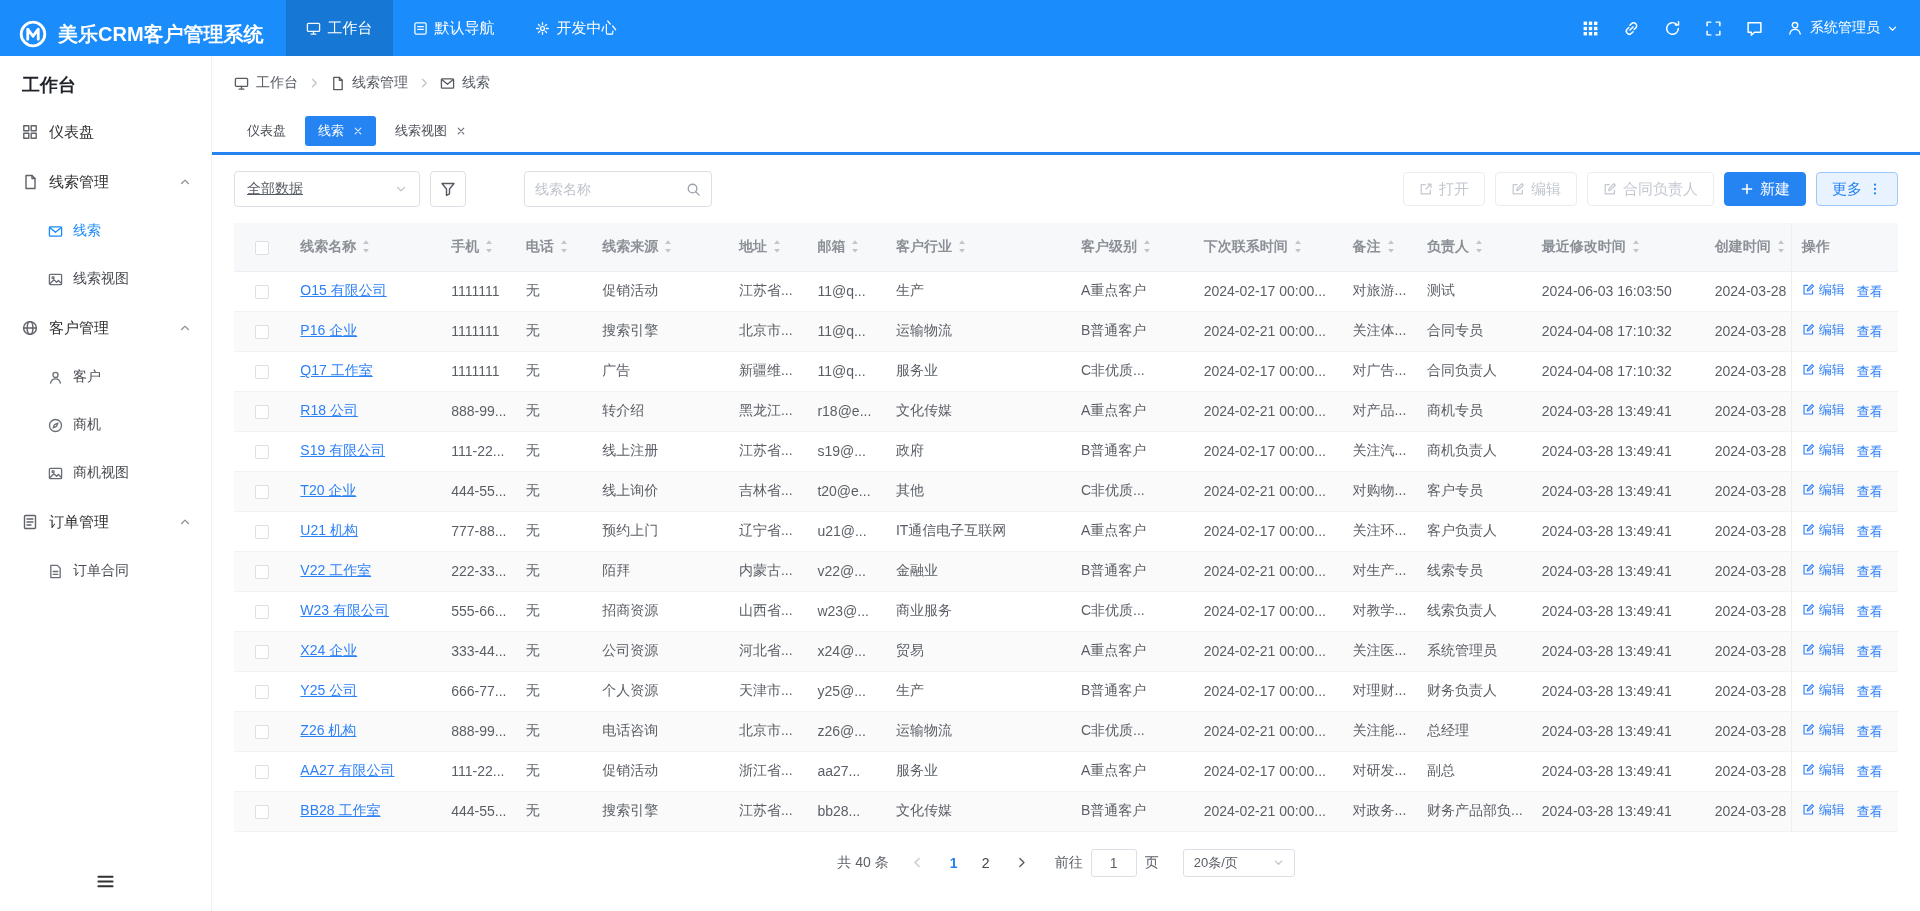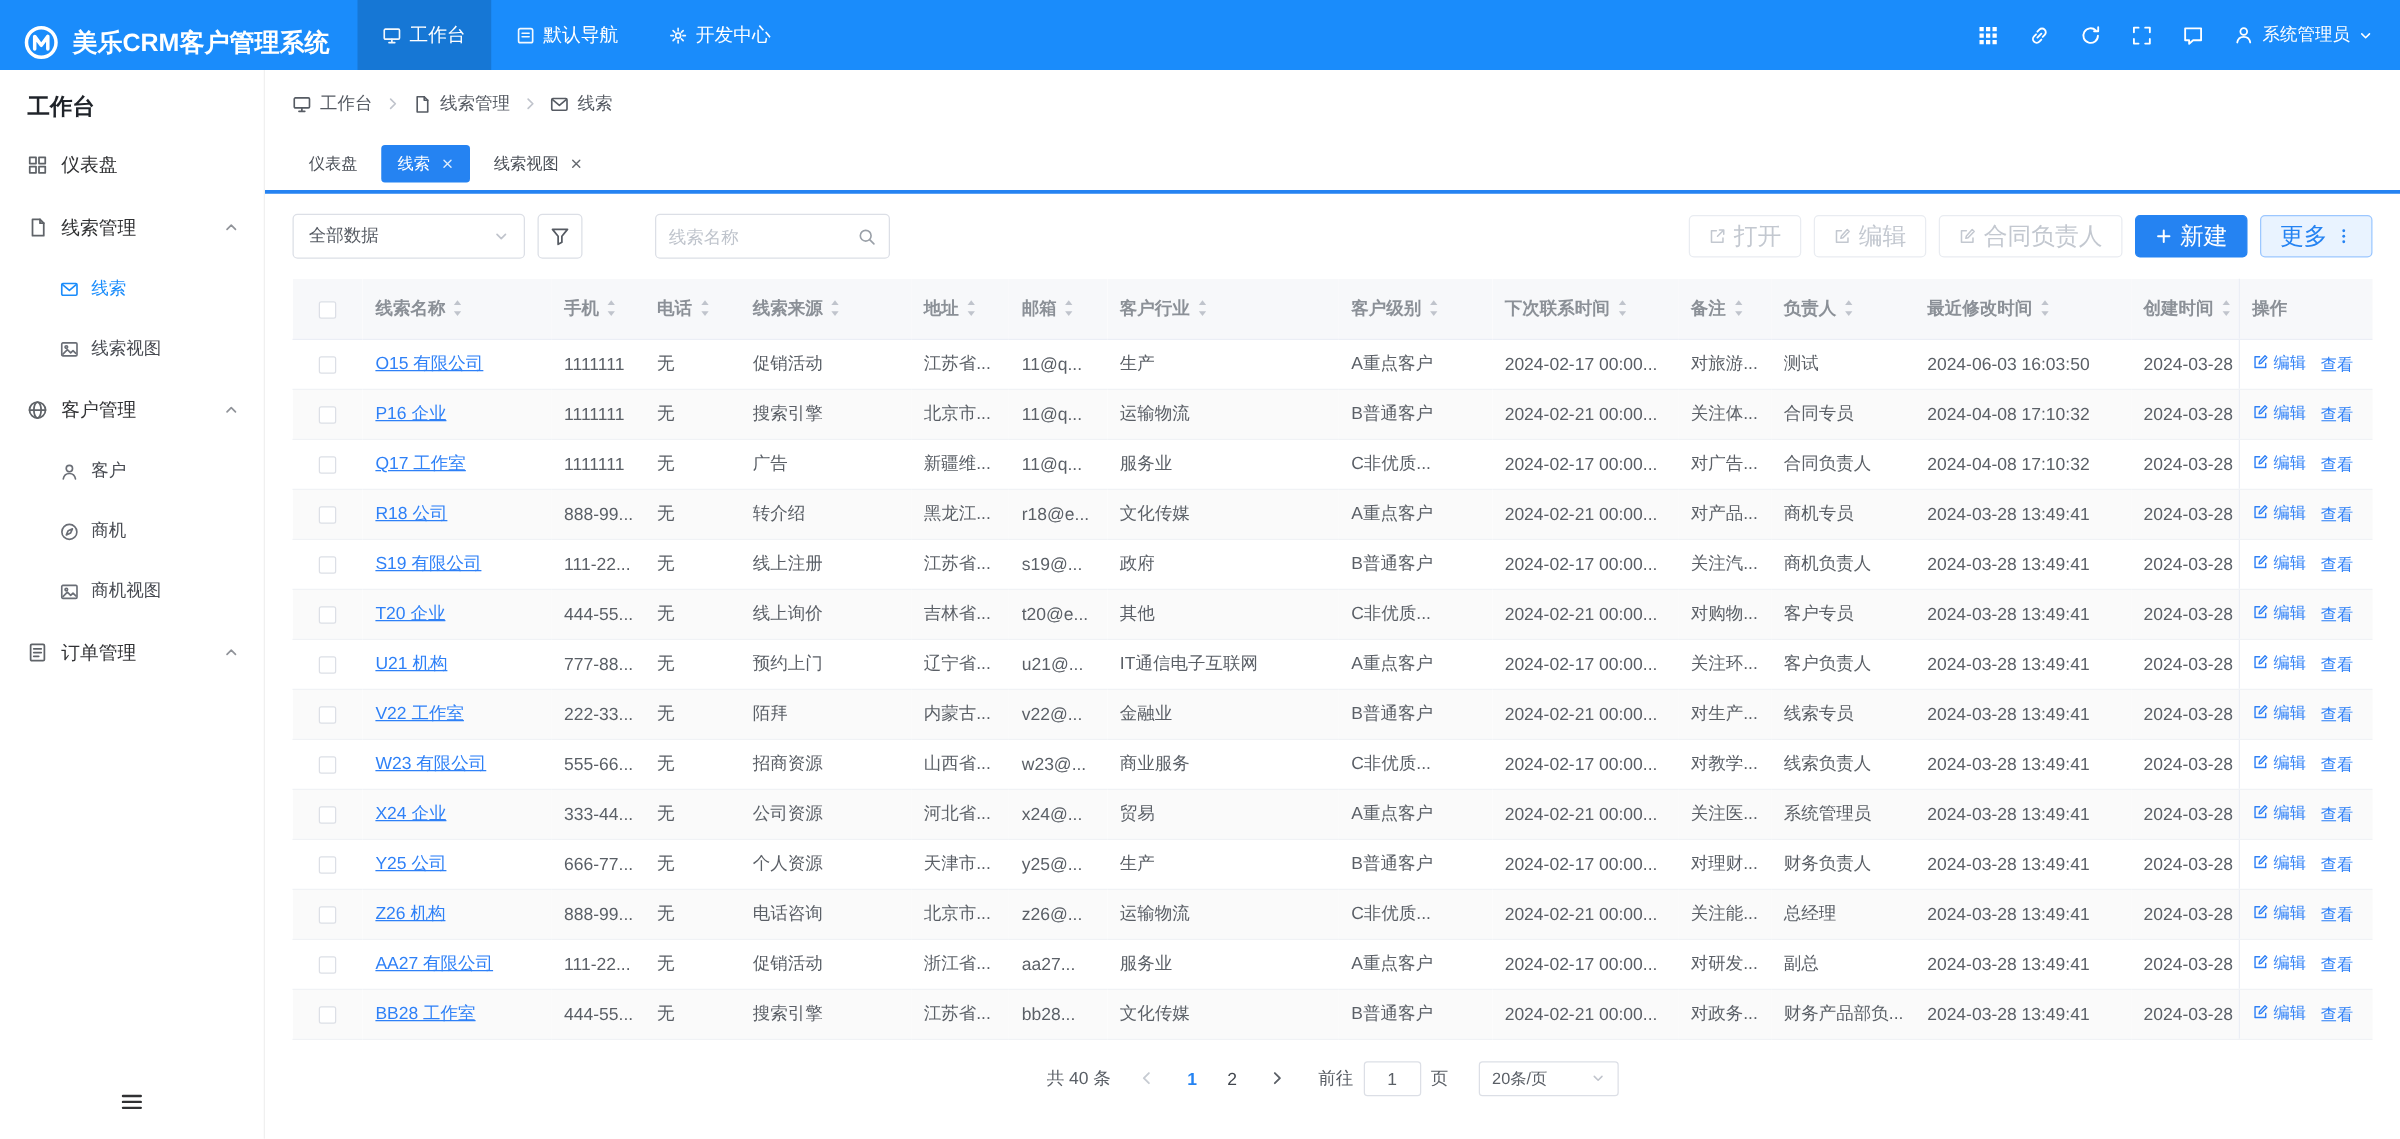--- a/index.html
+++ b/index.html
@@ -49,29 +49,29 @@
   .tabs-row { display:flex; gap:6px; margin-bottom:6px; }
   .tab { height:30px; display:inline-flex; align-items:center; gap:9px; padding:0 13px; font-size:13px; color:#4a4f57; border-radius:3px; cursor:pointer; }
   .tab.active { background:#2583f2; color:#fff; }
   .tab-close { font-size:10px; display:inline-flex; opacity:.85; cursor:pointer; }
 
   .content { flex:1; min-height:0; padding:16px 22px 0; display:flex; flex-direction:column; }
 
   
   .toolbar { display:flex; align-items:center; flex-shrink:0; margin-bottom:16px; }
   .select-box { width:186px; height:36px; border:1px solid #dcdfe6; border-radius:4px; display:flex; align-items:center; padding:0 12px; gap:8px; color:#565b63; cursor:pointer; background:#fff; }
-  .select-box .sel-text { flex:1; white-space:nowrap; overflow:hidden; }
+  .select-box .sel-text { flex:1; white-space:nowrap; overflow:hidden;text-decoration:underline; }
   .select-box .chev { color:#c0c4cc; font-size:12px; }
   .funnel-btn { width:36px; height:36px; border:1px solid #dcdfe6; border-radius:4px; display:flex; align-items:center; justify-content:center; color:#565b63; margin-left:10px; cursor:pointer; background:#fff; }
   .search-wrap { margin-left:58px; width:188px; height:36px; border:1px solid #dcdfe6; border-radius:4px; display:flex; align-items:center; padding:0 10px; background:#fff; }
   .search-wrap input { border:none; outline:none; flex:1; min-width:0; font-size:14px; color:#565b63; font-family:inherit; background:transparent; }
   .search-wrap input::placeholder { color:#bfc4cc; }
   .search-wrap .ic { color:#9aa0a8; font-size:15px; cursor:pointer; }
   .toolbar-right { margin-left:auto; display:flex; align-items:center; gap:10px; }
-  .btn { height:34px; padding:0 15px; border:1px solid #dcdfe6; border-radius:4px; background:#fff; font-size:19px; display:inline-flex; align-items:center; gap:6px; cursor:pointer; white-space:nowrap;justify-content:center; }
+  .btn { height:34px; padding:0 15px; border:1px solid #dcdfe6; border-radius:4px; background:#fff; font-size:15px; display:inline-flex; align-items:center; gap:6px; cursor:pointer; white-space:nowrap;justify-content:center; }
   .btn .ic { font-size:14px; }
   .btn.disabled { color:#c3c8d0; border-color:#e9ecf1; cursor:not-allowed; }
   .btn.primary { background:#2583f2; border-color:#2583f2; color:#fff; }
   .btn.more { background:#e9f3ff; border-color:#9cc7ff; color:#2583f2; }
 
   
   .table-wrap { flex-shrink:0; }
   table { width:100%; border-collapse:collapse; table-layout:fixed; font-size:14px; color:#5a5f66; }
   thead th { background:#f7f8fa; height:48px; font-weight:bold; color:#8b9097; text-align:left; padding:0 10px; border-bottom:1px solid #ebeef5; white-space:nowrap; overflow:hidden; }
   .th-inner { display:inline-flex; align-items:center; gap:5px; }
@@ -302,20 +302,29 @@
                 <path d="M5 5h6M5 8h6M5 11h4"></path>
               </svg>
             </span>
             <span>订单管理</span>
        <span class="ic chev">
               <svg viewBox="0 0 16 16" fill="none" stroke="currentColor" stroke-width="1.8" stroke-linecap="round" stroke-linejoin="round">
                 <path d="M3.5 10L8 5.5l4.5 4.5"></path>
               </svg>
             </span>
      </div>
+          <div class="menu-child">
+       <span class="ic ">
+              <svg viewBox="0 0 16 16" fill="none" stroke="currentColor" stroke-width="1.4" stroke-linecap="round" stroke-linejoin="round">
+                <path d="M3 1.5h7l3 3v10H3z"></path>
+                <path d="M5.5 8h5M5.5 11h5"></path>
+              </svg>
+            </span>
+            <span>订单合同</span>
+          </div>
         </div>
       <div class="collapse-area">
         <span class="collapse-btn ic" style="font-size:19px;">
             <svg viewBox="0 0 16 16" fill="none" stroke="currentColor" stroke-width="1.6" stroke-linecap="round" stroke-linejoin="round">
               <path d="M2 4h12M2 8h12M2 12h12"></path>
             </svg>
           </span>
       </div>
     </aside>
 

